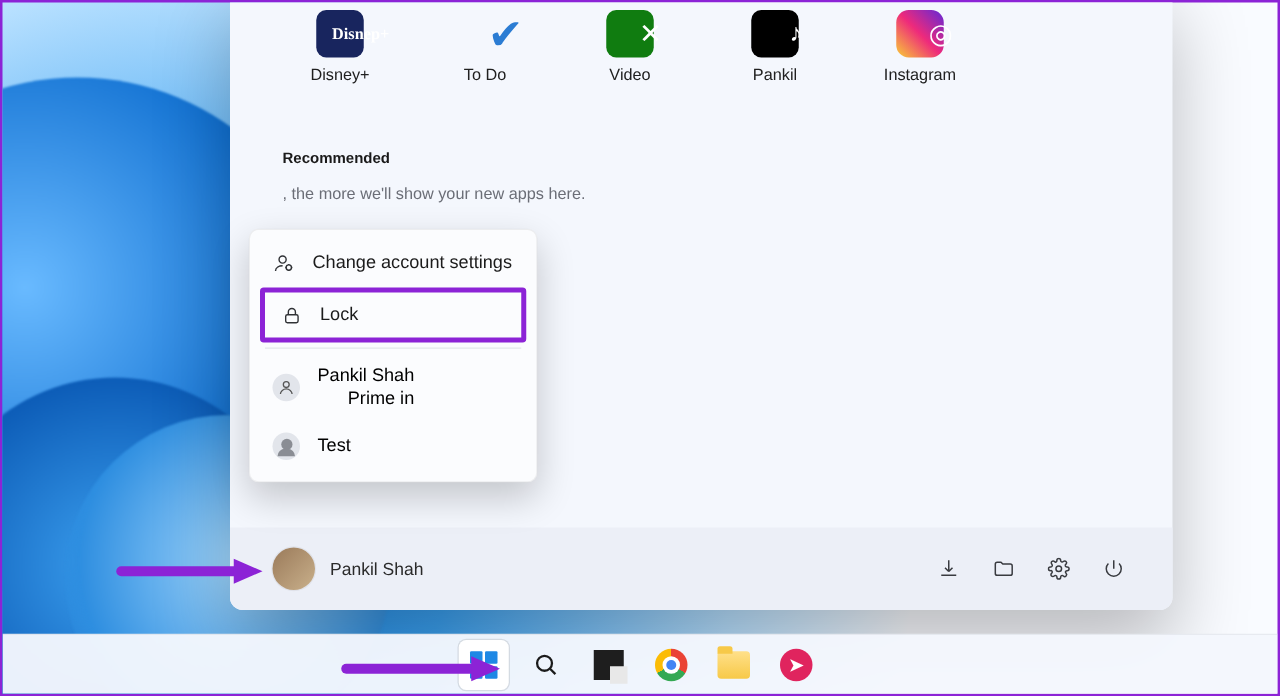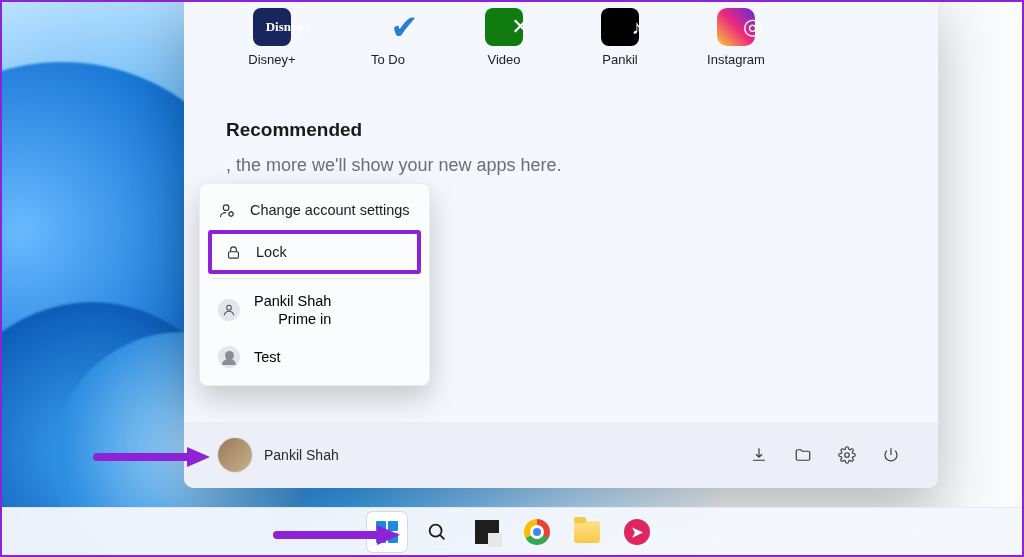--- a/index.html
+++ b/index.html
@@ -27,22 +27,22 @@
   .pinned-app { width:116px; text-align:center; cursor:pointer; }
   .app-icon { width:38px; height:38px; border-radius:8px; margin:0 auto 6px; display:flex; align-items:center; justify-content:center; font-size:20px; color:#fff;padding-left:33px; }
   .disney { background:#18255e; font-size:13px; font-weight:bold; font-family: Georgia, serif; }
   .todo   { background:transparent; color:#2b7cd3; font-size:34px; }
   .xbox   { background:#107c10; font-size:22px; }
   .prime  { background:#10a0d1; font-size:9px; line-height:1.1; }
   .tiktok { background:#000; font-size:20px; }
   .insta  { background:linear-gradient(45deg,#f9ce34,#ee2a7b 50%,#6228d7); font-size:22px; border-radius:10px;}
   .app-label { font-size:13px; color:#202020; }
 
-  .rec-title { font-weight:600; font-size:19px; margin:52px 0 0 42px; color:#1a1a1a; }
-  .rec-hint  { font-size:18px; color:#6b6e77; margin:14px 0 0 42px; }
+  .rec-title { font-weight:600; font-size:12px; margin:52px 0 0 42px; color:#1a1a1a; }
+  .rec-hint  { font-size:13px; color:#6b6e77; margin:14px 0 0 42px; }
 
   
   .start-footer {
     position:absolute; left:0; right:0; bottom:0; height:66px;
     background:#eceff7; border-radius:0 0 10px 10px;
     display:flex; align-items:center; padding:0 34px; justify-content:space-between;
   }
   .user-chip { display:flex; align-items:center; gap:12px; cursor:pointer; }
   .avatar { width:34px; height:34px; border-radius:50%; background:linear-gradient(135deg,#9a7a5a,#c9b08b); box-shadow:0 0 0 1px rgba(0,0,0,.05);}
   .user-name { font-size:14px; color:#2a2a2a; }

